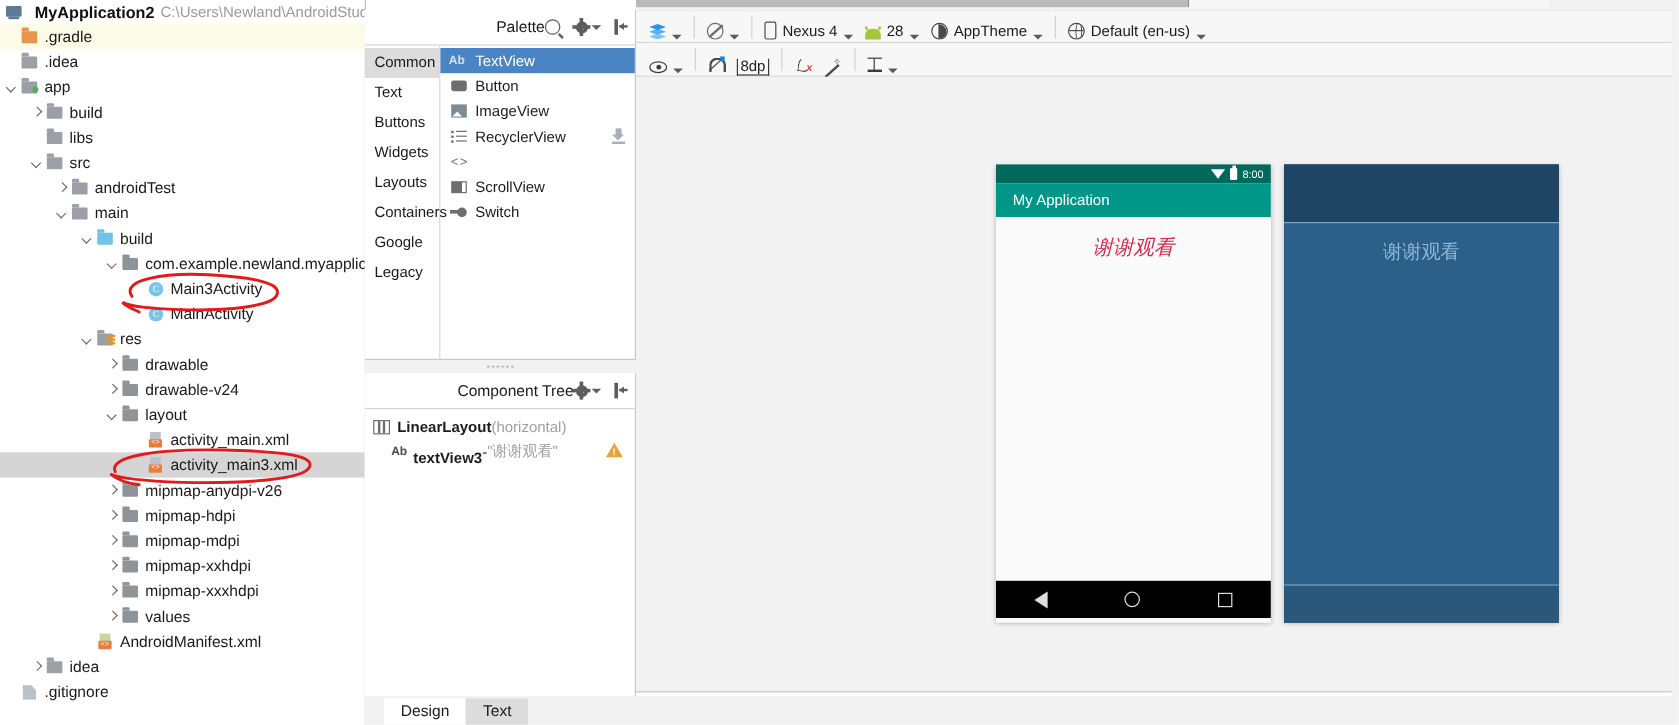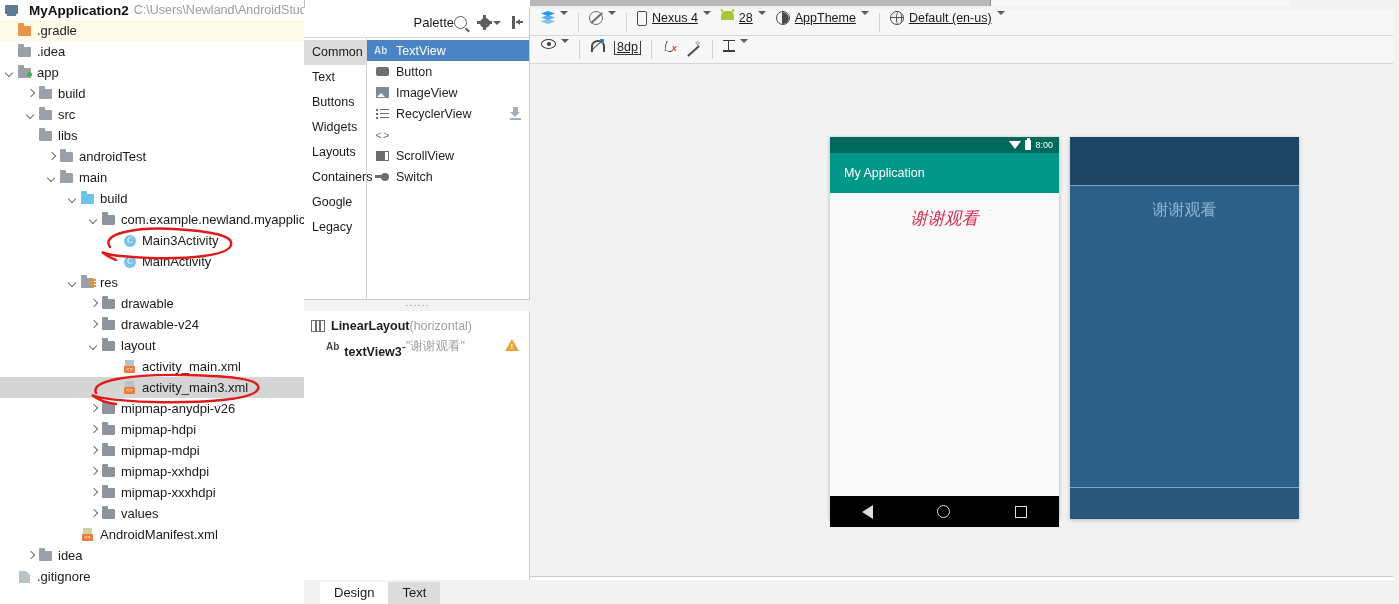--- a/index.html
+++ b/index.html
@@ -102,21 +102,21 @@
   .warn span{position:absolute;left:-1.6px;top:4px;color:#fff;font-size:8px;font-weight:bold;line-height:8px;}
 
   
   .tab-strip{position:absolute;left:530px;top:0;width:869px;height:9px;background:#f2f2f2;border-bottom:1px solid #c9c9c9;}
   .tab-strip .openTab{position:absolute;left:0;top:0;width:460px;height:6px;background:#b9b9b9;border-right:1px solid #8f8f8f;}
   .tab-strip .openTab2{position:absolute;left:461px;top:0;width:300px;height:6px;background:#f7f7f7;}
 
   .tbar{position:absolute;left:530px;background:#f7f7f7;border-bottom:1px solid #d6d6d6;display:flex;align-items:center;width:869px;box-sizing:border-box;}
   .tbar1{top:9px;height:27px;padding-left:6px;}
   .tbar2{top:36px;height:28px;padding-left:6px;}
-  .tbtn{display:flex;align-items:flex-start;gap:5px;padding:0 5px;height:22px;white-space:nowrap;font-size:12.5px;color:#1a1a1a;text-decoration:underline;}
+  .tbtn{display:flex;align-items:flex-end;gap:5px;padding:0 5px;height:22px;white-space:nowrap;font-size:12.5px;color:#1a1a1a;}
   .caret{width:0;height:0;border-left:4px solid transparent;border-right:4px solid transparent;border-top:4.5px solid #5a5a5a;}
   .vsep{width:1px;height:19px;background:#d2d2d2;margin:0 5px;}
   .layers{width:14px;height:13px;position:relative;}
   .layers i{position:absolute;left:0;width:14px;height:5px;background:#2196f3;transform:skewX(0deg);
      clip-path:polygon(50% 0,100% 50%,50% 100%,0 50%);}
   .layers i:nth-child(1){top:0;}
   .layers i:nth-child(2){top:4px;opacity:.75;}
   .layers i:nth-child(3){top:8px;opacity:.55;}
   .noicon{width:14px;height:14px;border:1.5px solid #6e6e6e;border-radius:50%;position:relative;box-sizing:border-box;}
   .noicon::after{content:"";position:absolute;left:-1px;top:5px;width:15px;height:1.5px;background:#6e6e6e;transform:rotate(-42deg);}
@@ -158,21 +158,21 @@
   .minimize i{position:absolute;left:4px;top:2.5px;border-top:3.5px solid transparent;border-bottom:3.5px solid transparent;border-right:4px solid #5d5d5d;}
 
   
   .design{position:absolute;left:530px;top:64px;width:869px;height:512px;background:#f2f2f2;border-bottom:1px solid #c9c9c9;overflow:hidden;}
   .device{position:absolute;left:300px;top:73px;width:229px;height:382px;background:#fafafa;box-shadow:0 1px 4px rgba(0,0,0,.28);}
   .statusbar{height:16px;background:#00695c;display:flex;align-items:center;justify-content:flex-end;padding-right:6px;gap:4px;}
   .statusbar .tm{color:#fff;font-size:9px;}
   .wifi{width:0;height:0;border-left:6px solid transparent;border-right:6px solid transparent;border-top:8px solid #fff;}
   .batt{width:6px;height:10px;background:#fff;border-radius:1px;position:relative;}
   .batt::before{content:"";position:absolute;left:1.5px;top:-2px;width:3px;height:2px;background:#fff;}
-  .actionbar{height:40px;background:#009688;display:flex;align-items:center;padding-left:14px;}
+  .actionbar{height:28px;background:#009688;display:flex;align-items:center;padding-left:14px;}
   .actionbar .ttl{color:#fff;font-size:12.5px;}
   .content{height:334px;background:#fafafa;position:relative;}
   .zhtext{position:absolute;left:0;right:0;top:14px;text-align:center;color:#d32a4e;font-size:17px;font-style:italic;font-family:"DejaVu Sans",sans-serif;}
   .navbar{position:absolute;left:0;bottom:0;width:229px;height:31px;background:#000;display:flex;align-items:center;justify-content:space-around;}
   .nb-back{width:0;height:0;border-top:7px solid transparent;border-bottom:7px solid transparent;border-right:11px solid #dedede;}
   .nb-home{width:13px;height:13px;border:1.6px solid #dedede;border-radius:50%;box-sizing:border-box;}
   .nb-rec{width:12px;height:12px;border:1.6px solid #dedede;box-sizing:border-box;}
 
   .blueprint{position:absolute;left:540px;top:73px;width:229px;height:382px;background:#29506f;box-shadow:0 1px 4px rgba(0,0,0,.25);}
   .bp-status{height:48px;background:#1f4565;}
@@ -232,33 +232,33 @@
         <div class="row">
           <span style="width:25px;flex:0 0 25px"></span>
           <span class="arrow r"></span>
           <span class="ico">
             <span class="folder"></span>
           </span>
           <span class="lbl">build</span>
         </div>
         <div class="row">
           <span style="width:25px;flex:0 0 25px"></span>
+          <span class="arrow"></span>
+          <span class="ico">
+            <span class="folder"></span>
+          </span>
+          <span class="lbl">libs</span>
+        </div>
+        <div class="row">
+          <span style="width:25px;flex:0 0 25px"></span>
           <span class="arrow d"></span>
           <span class="ico">
             <span class="folder"></span>
           </span>
           <span class="lbl">src</span>
-        </div>
-        <div class="row">
-          <span style="width:25px;flex:0 0 25px"></span>
-          <span class="arrow"></span>
-          <span class="ico">
-            <span class="folder"></span>
-          </span>
-          <span class="lbl">libs</span>
         </div>
         <div class="row">
           <span style="width:46px;flex:0 0 46px"></span>
           <span class="arrow r"></span>
           <span class="ico">
             <span class="folder"></span>
           </span>
           <span class="lbl">androidTest</span>
         </div>
         <div class="row">
@@ -525,20 +525,35 @@
           </div>
         </div>
     </div>
   </div>
 
   <div class="splitter">
       <span class="grip"></span>
     </div>
 
   <div class="ctree-pane">
+    <div class="pane-head">
+      <span class="t">Component Tree</span>
+      <span class="hicons">
+        <span style="display:flex;align-items:center;gap:2px;">
+          <span class="gear">
+              <i></i>
+              <b></b>
+            </span>
+          <span class="caret" style="border-top-color:#5d5d5d"></span>
+        </span>
+        <span class="minimize">
+            <i></i>
+          </span>
+      </span>
+    </div>
     <div class="ct-body">
       <div class="ct-row">
         <span class="ll-ico"></span>
         <span style="font-weight:bold;">LinearLayout</span>
         <span class="muted">(horizontal)</span>
       </div>
       <div class="ct-row ind">
         <span class="ab" style="width:auto;margin-right:5px;color:#4a4a4a;">Ab</span>
         <span style="font-weight:bold;margin-top:11px;">textView3</span>
         <span>- </span>

